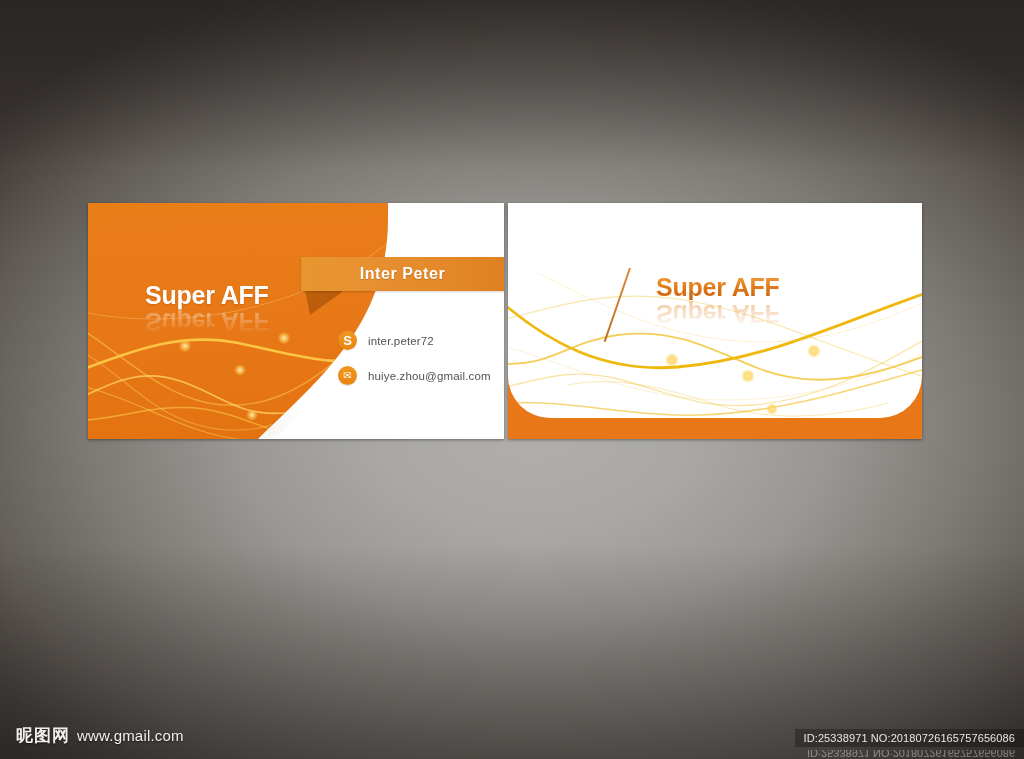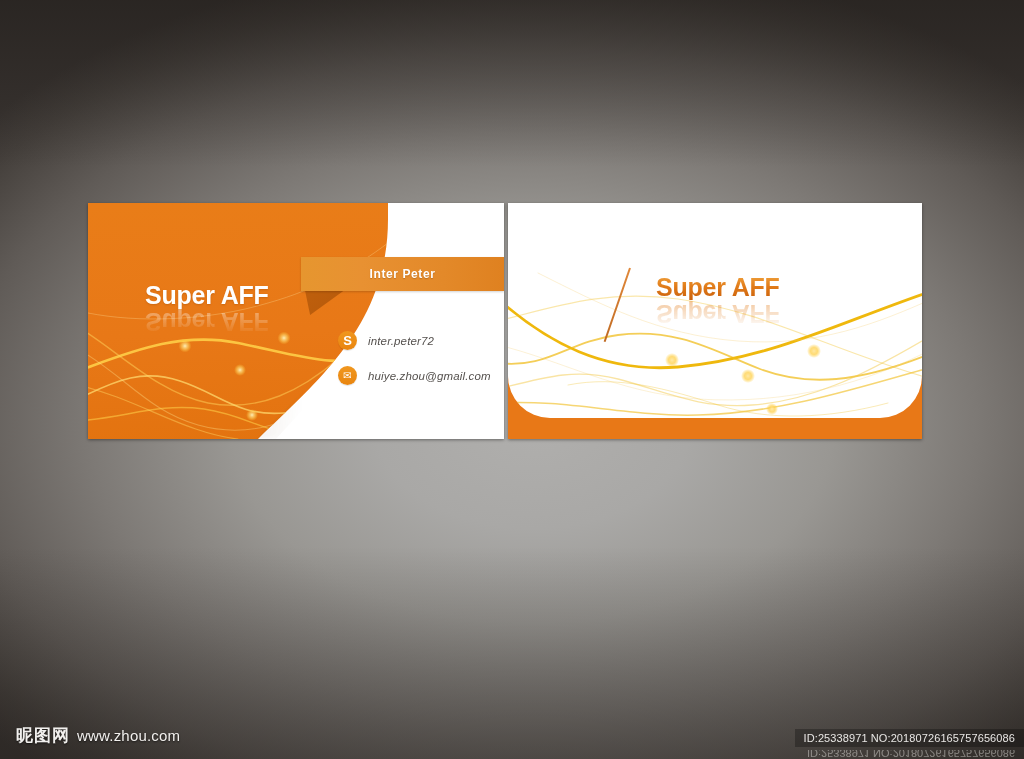--- a/index.html
+++ b/index.html
@@ -58,21 +58,21 @@
     opacity:.95;
   }
   
   .banner{
     position:absolute;left:213px;top:54px;width:203px;height:34px;
     background:linear-gradient(90deg,#e6962f 0%,#e89132 30%,#e38929 70%,#df8120 100%);
     display:flex;align-items:center;justify-content:center;
     box-shadow:0 1px 2px rgba(0,0,0,.18);
   }
   .banner-txt{
-    color:#ffffff;font-size:12px;font-weight:bold;letter-spacing:.6px;
+    color:#ffffff;font-size:16px;font-weight:bold;letter-spacing:.6px;
     text-shadow:0 1px 1px rgba(120,60,0,.35);
   }
   
   .logo-left{position:absolute;left:57px;top:80px;}
   .logo-left .t{
     font-size:25px;font-weight:bold;color:#ffffff;letter-spacing:-.2px;
     text-shadow:0 1px 2px rgba(150,70,0,.35);line-height:1;
   }
   .logo-left .r{
     font-size:25px;font-weight:bold;letter-spacing:-.2px;line-height:1;
@@ -84,21 +84,21 @@
   
   .contacts{position:absolute;left:250px;top:128px;}
   .crow{display:flex;align-items:center;margin-bottom:16px;}
   .cico{
     width:19px;height:19px;border-radius:50%;
     background:linear-gradient(180deg,#f0971f 0%,#e9850f 100%);
     display:flex;align-items:center;justify-content:center;flex:0 0 auto;
     box-shadow:0 1px 1px rgba(0,0,0,.12);
   }
   .cico span{color:#fff;font-size:13px;font-weight:bold;line-height:1;}
-  .ctxt{margin-left:11px;font-size:11.5px;color:#55514e;letter-spacing:.15px;font-style:italic;}
+  .ctxt{margin-left:11px;font-size:11.5px;color:#55514e;letter-spacing:.15px;}
 
   
   #rightwrap{left:508px;top:203px;width:414px;height:236px;}
   #rightcard{left:0;top:0;width:414px;height:236px;
     background:#e87817;box-shadow:0 1px 3px rgba(0,0,0,.40);}
   .white-plate{
     position:absolute;left:0;top:0;width:414px;height:215px;
     background:#ffffff;border-radius:0 0 42px 42px;overflow:hidden;
   }
   .logo-right{position:absolute;left:148px;top:72px;}
@@ -315,21 +315,21 @@
           <span class="slash"></span>
           <div class="t">Super AFF</div>
           <div class="r">Super AFF</div>
         </div>
       </div>
     </div>
   </div>
 
   <div class="wm">
     <span class="cn">昵图网</span>
-    <span class="en">www.zhou.com</span>
+    <span class="en">www.gmail.com</span>
   </div>
 
   <div class="idbar">
     <span>ID:25338971 NO:20180726165757656086</span>
   </div>
   <div class="idbar-ref">
     <span>ID:25338971 NO:20180726165757656086</span>
   </div>
 
 </div>

